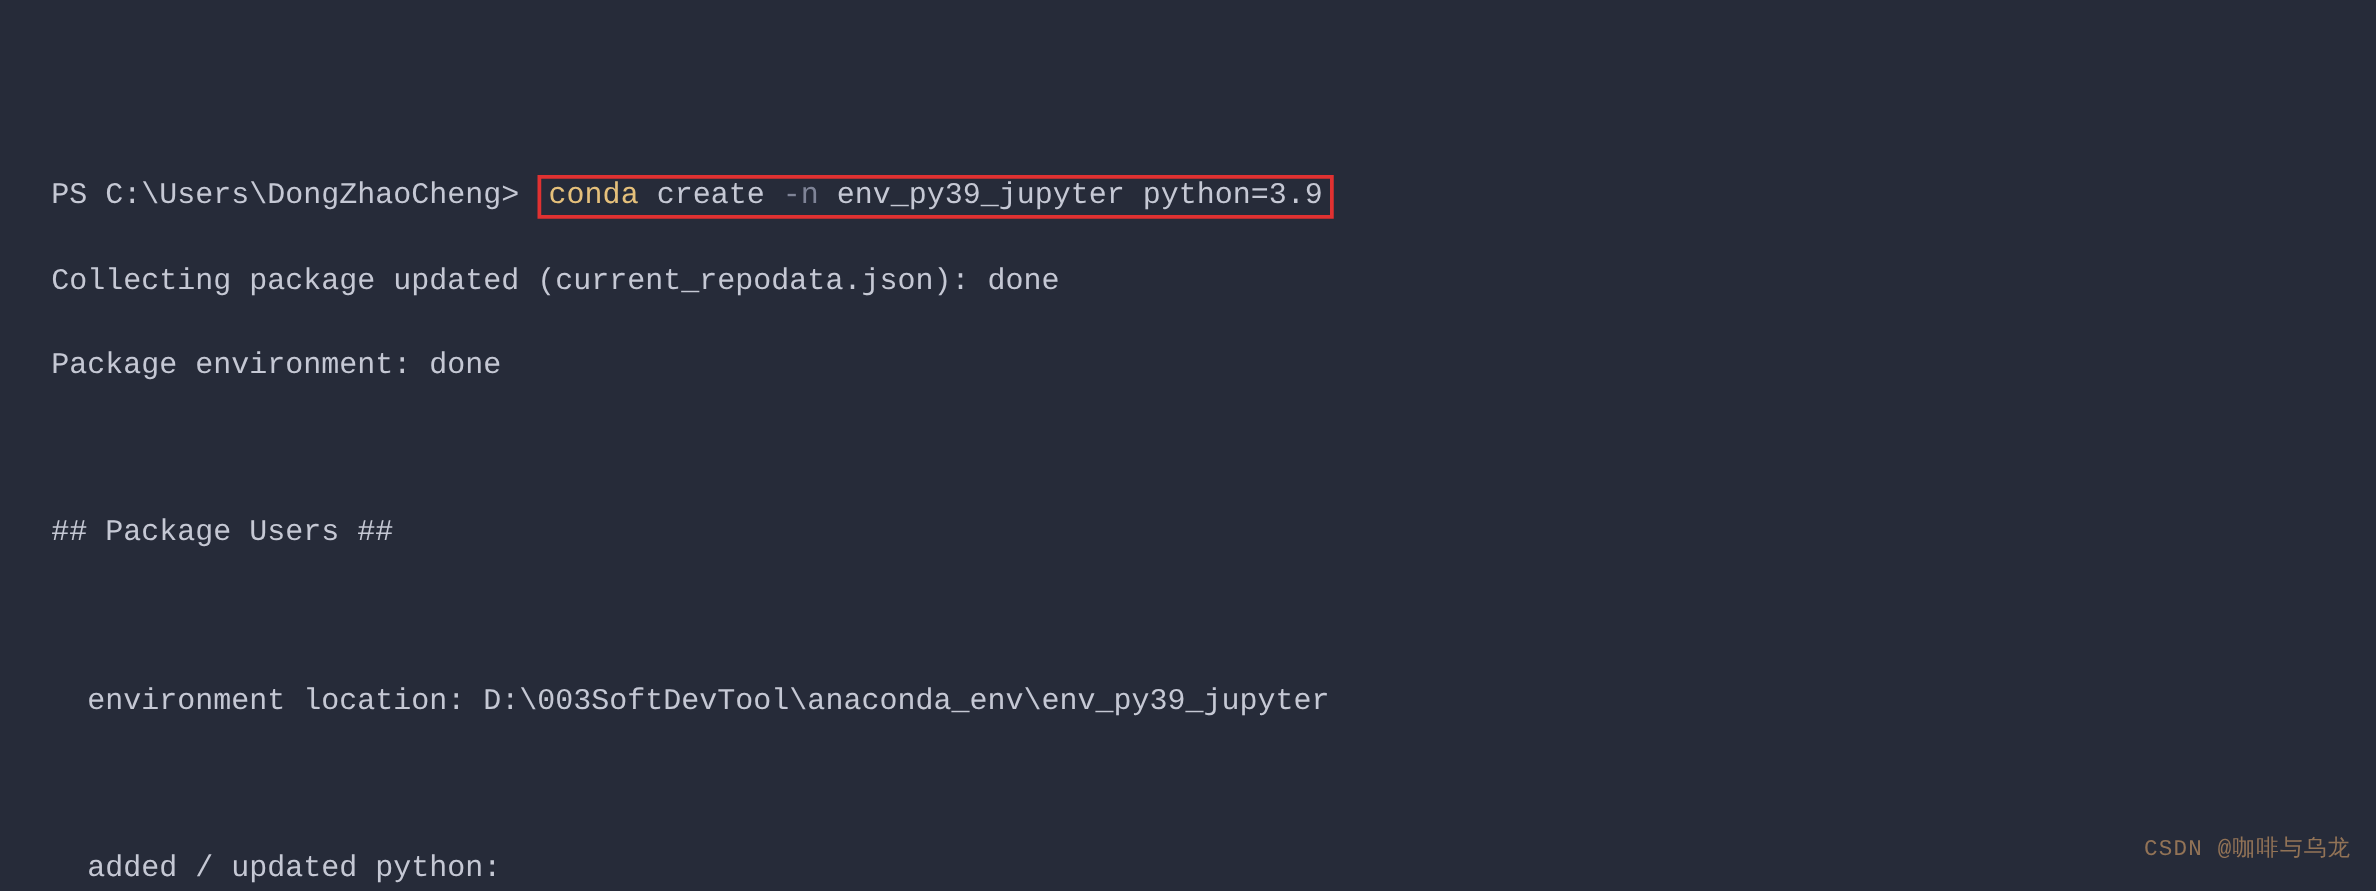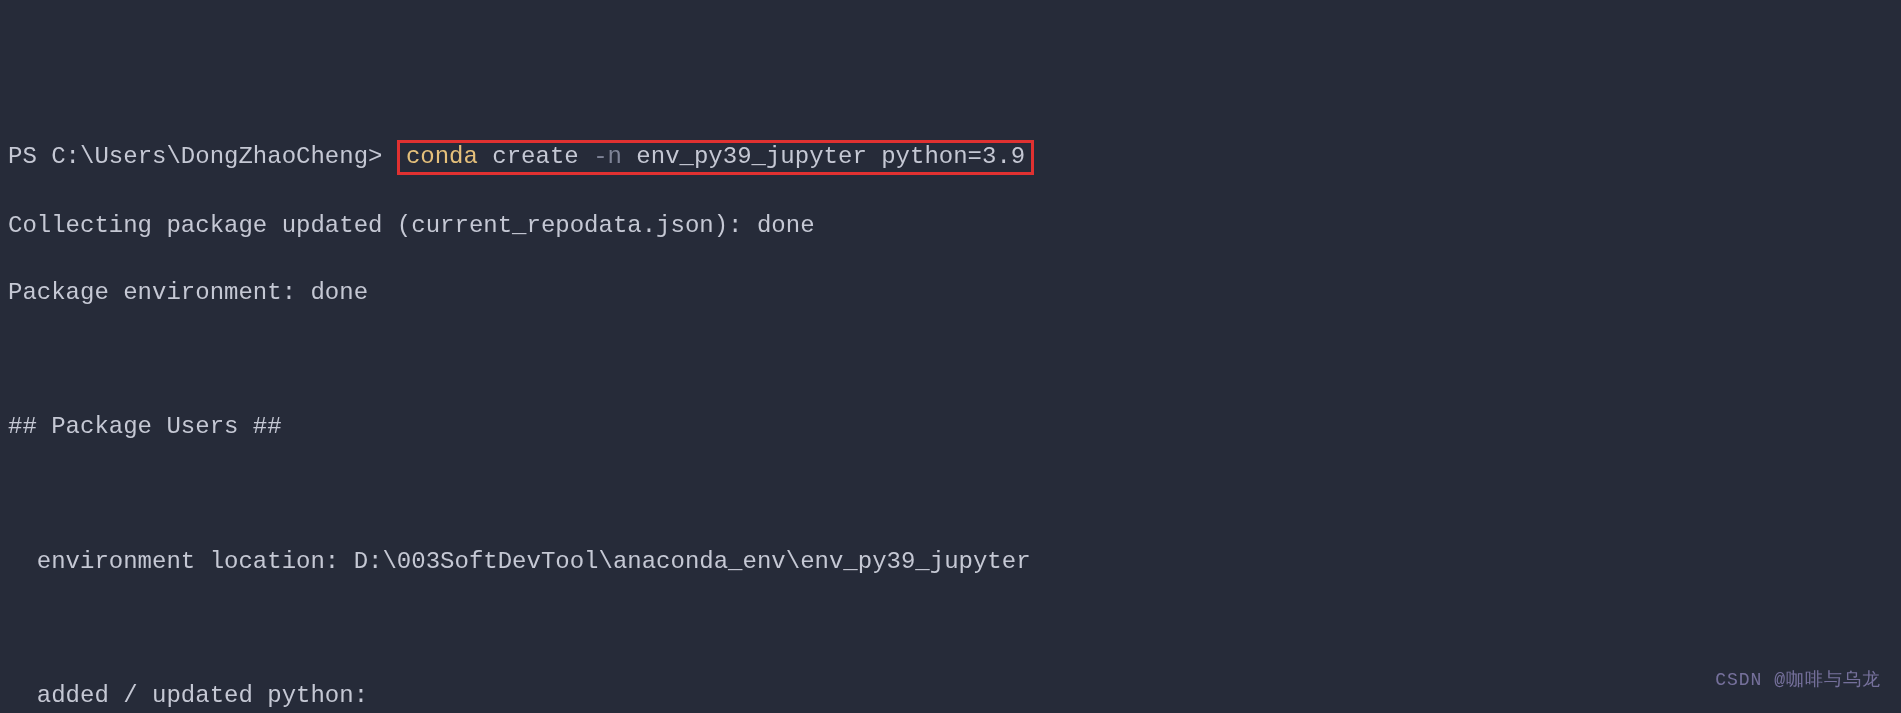--- a/index.html
+++ b/index.html
@@ -15,41 +15,42 @@
       line-height: 1.4;
       padding: 6px 8px;
       white-space: pre;
       overflow: hidden;
       width: 1901px;
       height: 713px;
       position: relative;
     }
     .line {
       white-space: pre;
+      margin-left: 33px;
     }
     .prompt {
       color: #c5c8d4;
     }
     .cmd-highlight {
       border: 3px solid #e03131;
       padding: 0 6px;
       display: inline-block;
       line-height: 1.2;
     }
     .conda-word {
       color: #e5c07b;
     }
     .flag {
       color: #7f8497;
     }
     .watermark {
       position: absolute;
       right: 20px;
       bottom: 20px;
-      color: #c4b5fd;
+      color: #fdba74;
       font-size: 18px;
       opacity: 0.5;
       letter-spacing: 1px;
     }
   </style>
 </head>
 <body>
 
 
 

